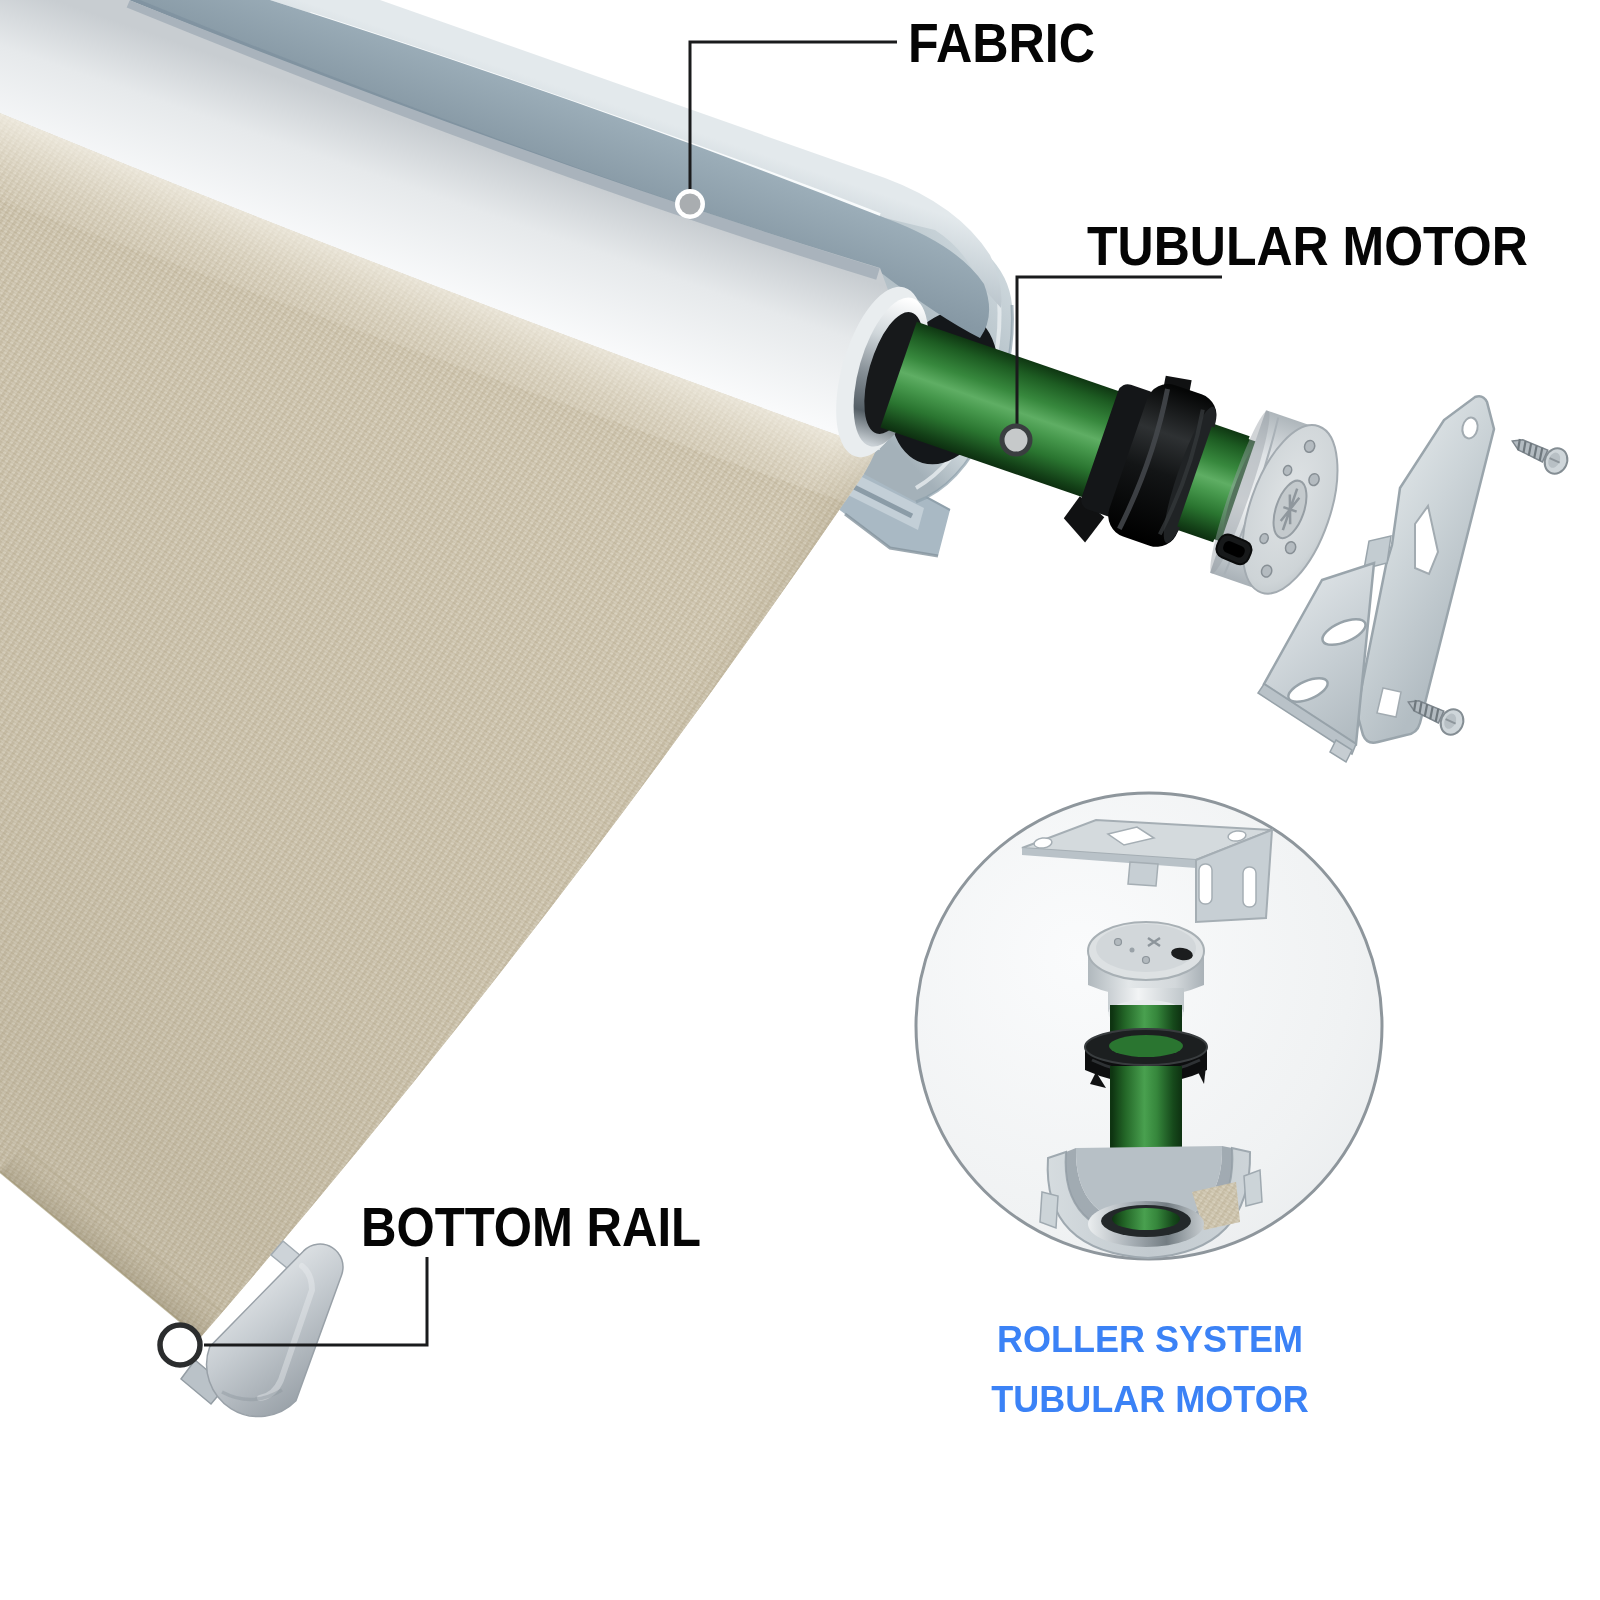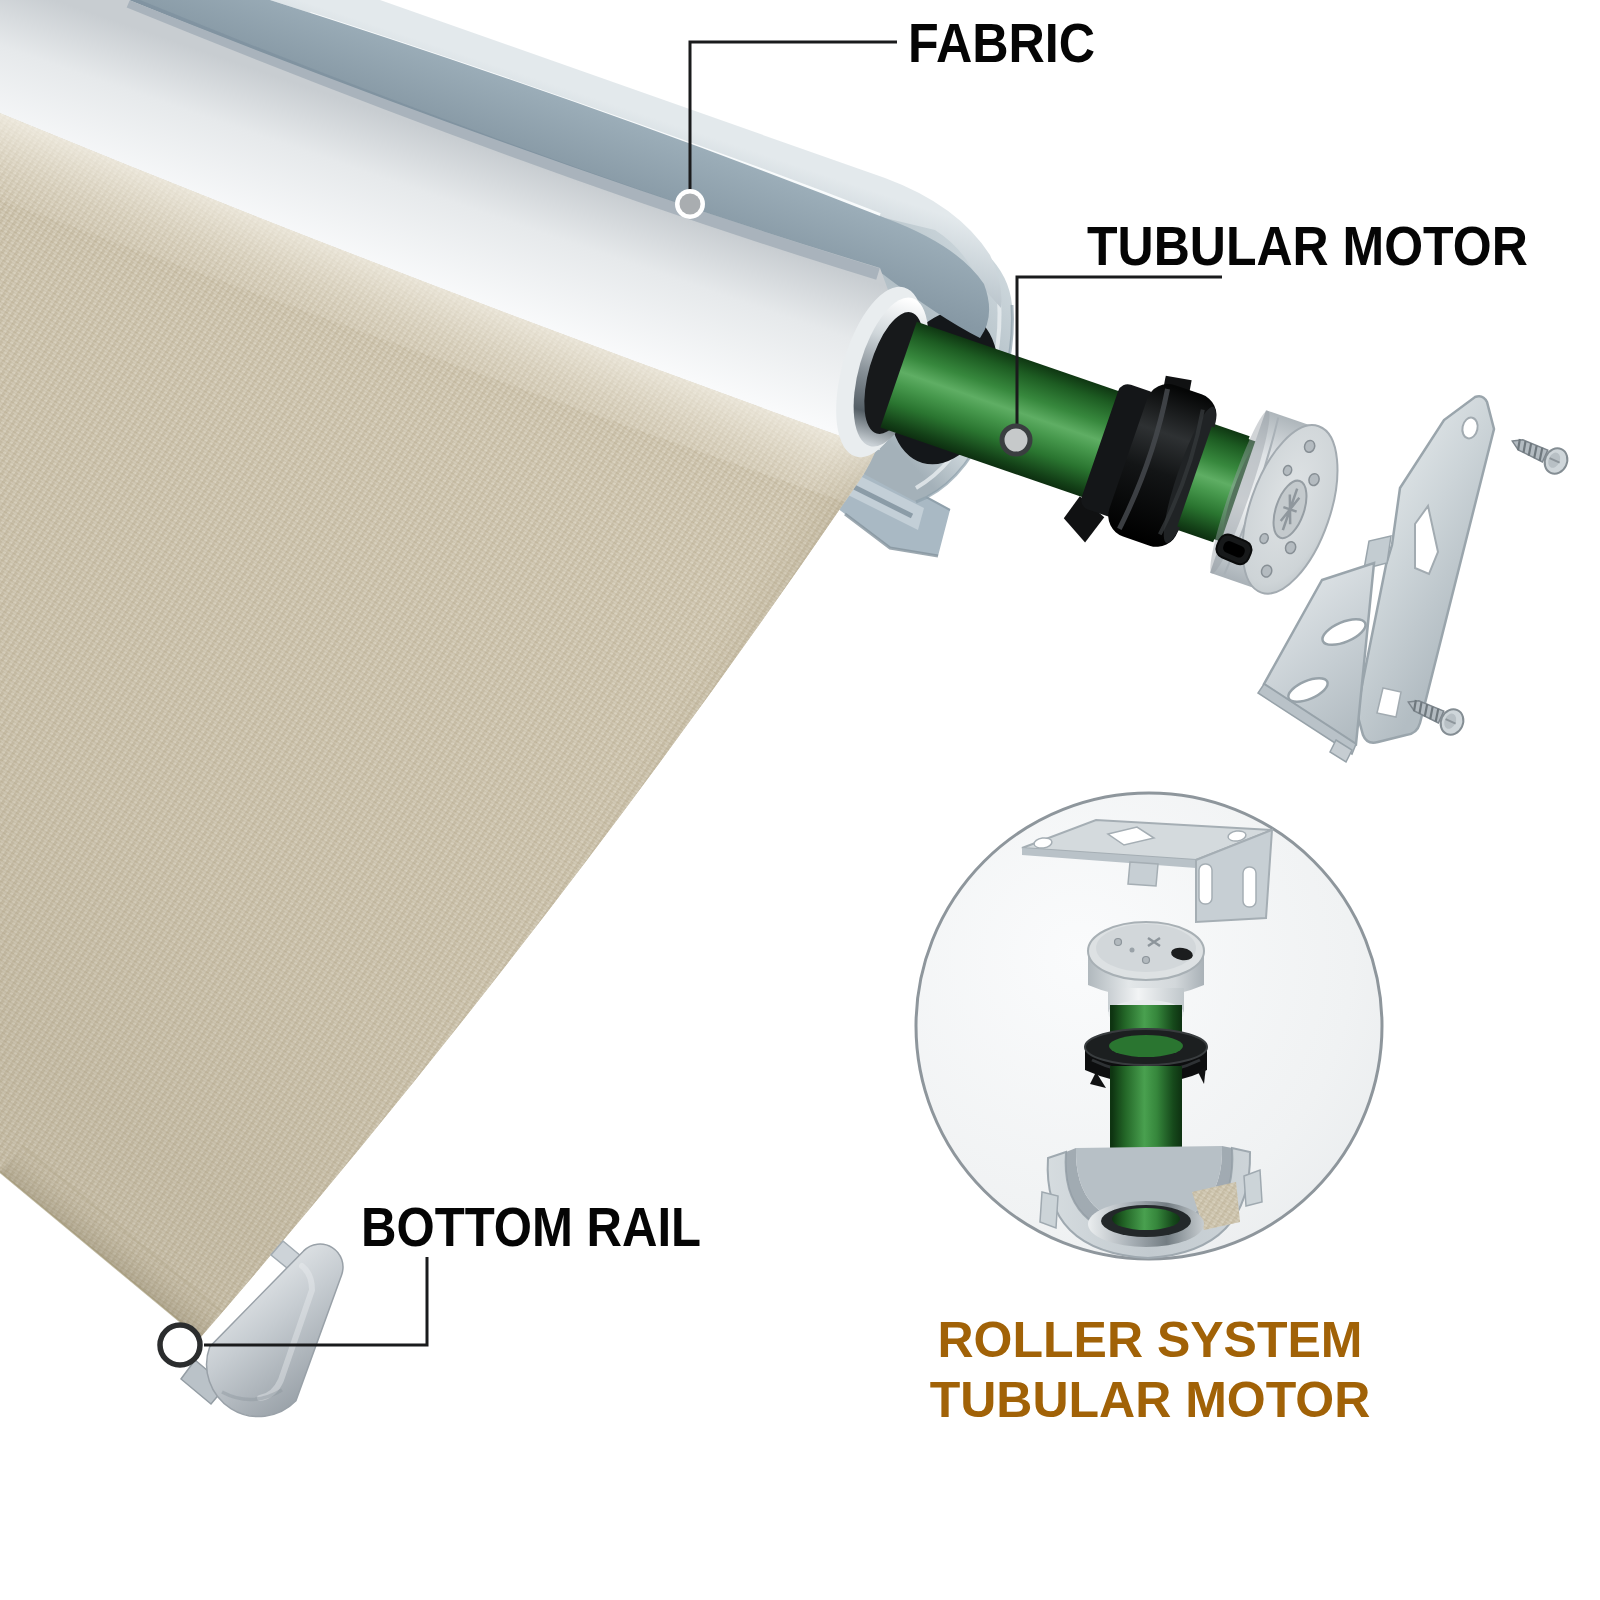--- a/index.html
+++ b/index.html
@@ -5,21 +5,21 @@
   html,body{margin:0;padding:0;background:#ffffff;}
   #stage{position:relative;width:1600px;height:1600px;background:#ffffff;overflow:hidden;
          font-family:"Liberation Sans", sans-serif;padding-left:36px;}
   #art{position:absolute;left:0;top:0;}
   .lbl{position:absolute;color:#050505;font-weight:bold;white-space:nowrap;
        font-family:"Liberation Sans", sans-serif;transform-origin:0 0;}
   #lbl-fabric{left:908px;top:10px;font-size:56px;transform:scaleX(0.897);}
   #lbl-motor{left:1087px;top:213px;font-size:56px;transform:scaleX(0.893);}
   #lbl-rail{left:361px;top:1194px;font-size:56px;transform:scaleX(0.877);}
   #caption{position:absolute;left:900px;top:1310px;width:500px;text-align:center;
-           color:#a16207;font-weight:bold;font-size:50px;line-height:60px;}
+           color:#3b82f6;font-weight:bold;font-size:36px;line-height:60px;}
 </style>
 </head>
 <body>
 
 <div id="stage">
 
 <svg id="art" width="1600" height="1600" viewBox="0 0 1600 1600">
   <defs>
 
     <pattern id="weave" width="6" height="6" patternUnits="userSpaceOnUse" patternTransform="rotate(33)">

